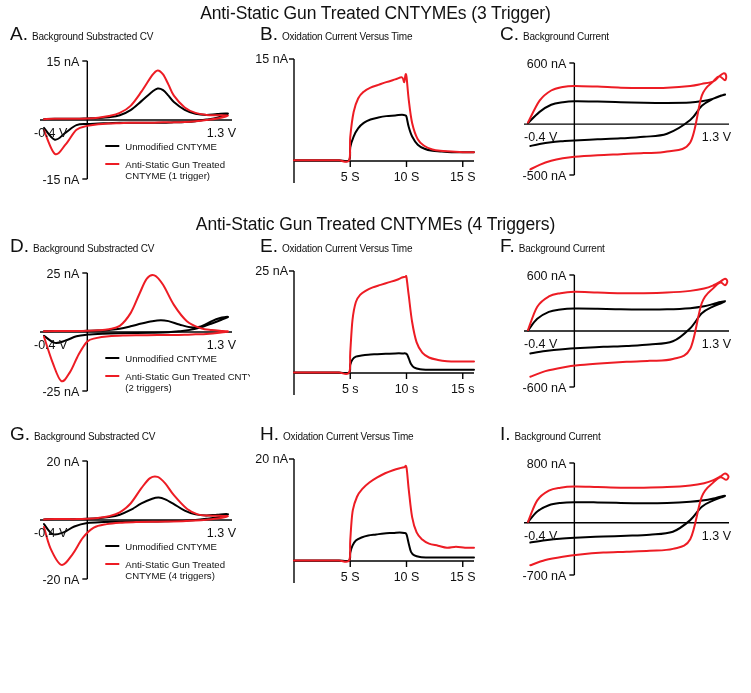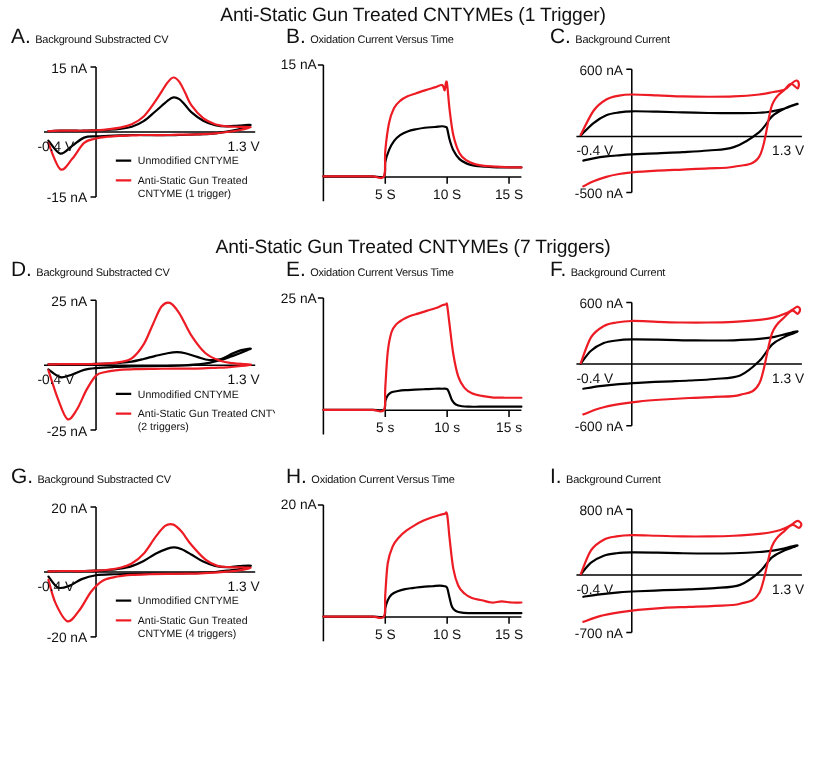--- a/index.html
+++ b/index.html
@@ -53,21 +53,21 @@
   .legend-txt{font-family:"Liberation Sans", sans-serif;font-size:9.6px;fill:#111;}
   .legend-line-k{stroke:#000;stroke-width:2;}
   .legend-line-r{stroke:#ED1C24;stroke-width:2;}
 </style>
 </head>
 <body>
 
 <div class="figure">
   <div id="rows-host">
       <div class="row">
-        <div class="row-title">Anti-Static Gun Treated CNTYMEs (1 Trigger)</div>
+        <div class="row-title">Anti-Static Gun Treated CNTYMEs (3 Trigger)</div>
         <div class="panels">
           <div class="panel" style="width: 250px;">
             <div class="panel-head">
               <span class="panel-letter">A.</span>
               <span class="panel-caption">Background Substracted CV</span>
             </div>
             <div class="plot-wrap">
               <svg width="250" height="168">
                 <line x1="40" y1="77" x2="232" y2="77" class="axline"></line>
                 <line x1="87.29411764705883" y1="18" x2="87.29411764705883" y2="136" class="axline"></line>
@@ -125,21 +125,21 @@
                 <text x="76.35294117647058" y="25" class="lbl" text-anchor="end">600 nA</text>
                 <text x="76.35294117647058" y="137" class="lbl" text-anchor="end">-500 nA</text>
                 <text x="34" y="98.0909090909091" class="lbl" text-anchor="start">-0.4 V</text>
                 <text x="241" y="98.0909090909091" class="lbl" text-anchor="end">1.3 V</text>
               </svg>
             </div>
           </div>
         </div>
       </div>
       <div class="row">
-        <div class="row-title">Anti-Static Gun Treated CNTYMEs (7 Triggers)</div>
+        <div class="row-title">Anti-Static Gun Treated CNTYMEs (4 Triggers)</div>
         <div class="panels">
           <div class="panel" style="width: 250px;">
             <div class="panel-head">
               <span class="panel-letter">D.</span>
               <span class="panel-caption">Background Substracted CV</span>
             </div>
             <div class="plot-wrap">
               <svg width="250" height="168">
                 <line x1="40" y1="77" x2="232" y2="77" class="axline"></line>
                 <line x1="87.29411764705883" y1="18" x2="87.29411764705883" y2="136" class="axline"></line>

